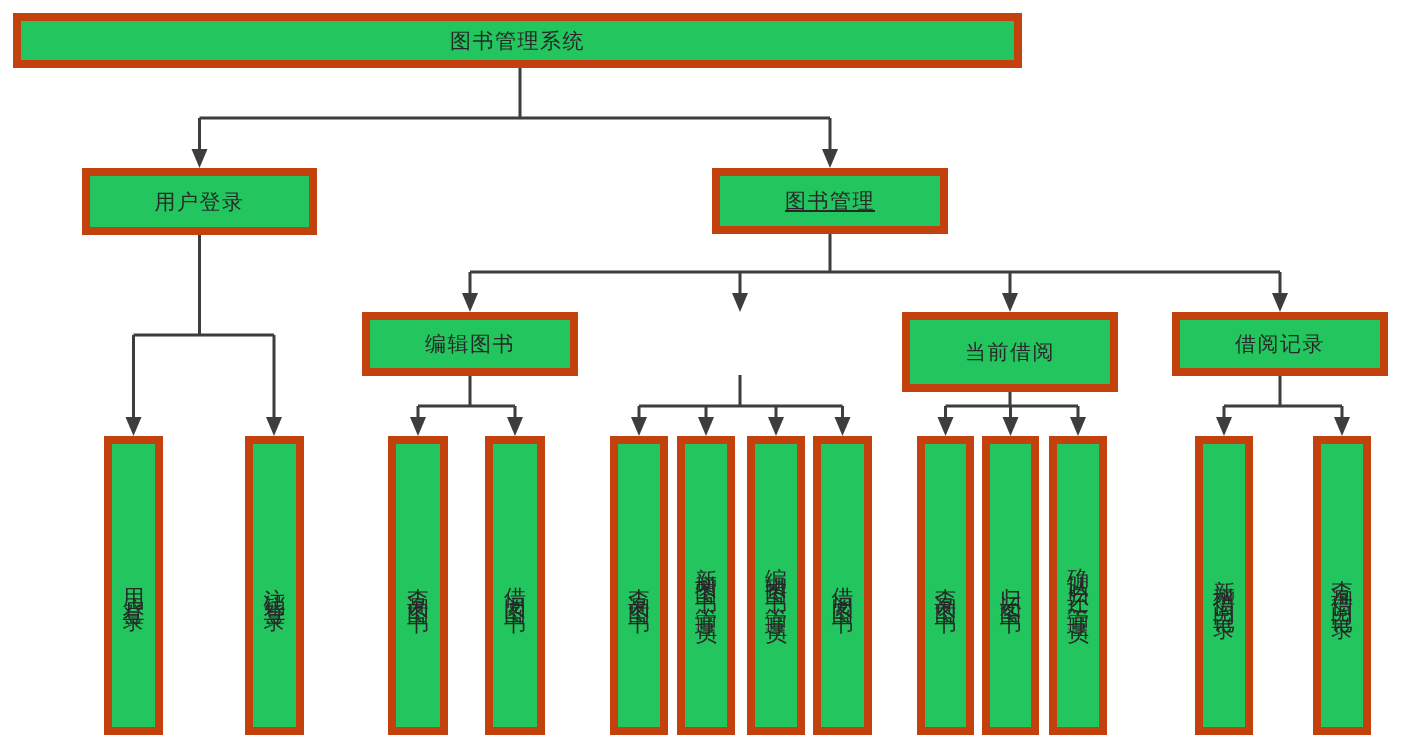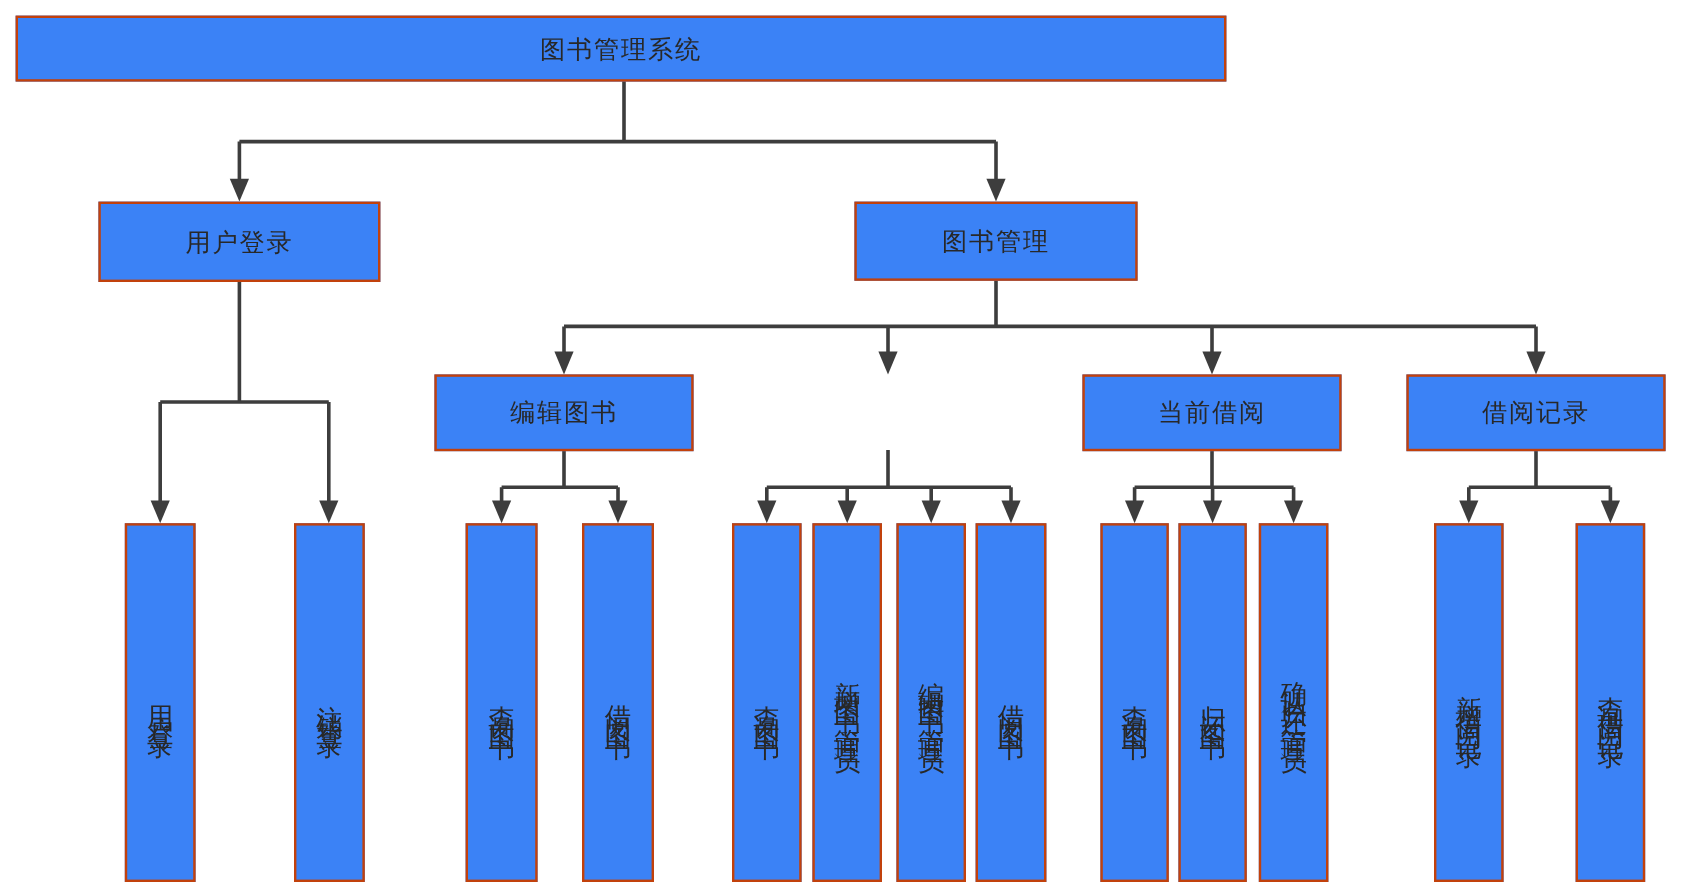--- a/index.html
+++ b/index.html
@@ -3,21 +3,21 @@
 <meta charset="utf-8">
 <style>
   html,body { margin:0; padding:0; background:#ffffff; }
   .stage {
     position:relative; width:1405px; height:747px; background:#ffffff;
     font-family:"Liberation Sans", sans-serif; overflow:hidden;
   }
   .connectors { position:absolute; left:0; top:0; pointer-events:none; }
   .node {
     position:absolute; box-sizing:border-box;
-    border:2px solid #c2410c; background:#3b82f6;
+    border:8px solid #c2410c; background:#22c55e;
     display:flex; align-items:center; justify-content:center;
     color:#282828;
   }
   .h-node { font-size:21px; letter-spacing:1.5px; }
   .v-node span {
     writing-mode:vertical-rl; text-orientation:mixed;
     font-size:22px; line-height:1; letter-spacing:8px;
     color:#282828; display:block;
   }
   .watermark {
@@ -68,24 +68,24 @@
       <polygon points="937.5,417 953.5,417 945.5,436" fill="#3d3d3d"></polygon>
       <polygon points="1002.5,417 1018.5,417 1010.5,436" fill="#3d3d3d"></polygon>
       <polygon points="1070,417 1086,417 1078,436" fill="#3d3d3d"></polygon>
       <polygon points="1216,417 1232,417 1224,436" fill="#3d3d3d"></polygon>
       <polygon points="1334,417 1350,417 1342,436" fill="#3d3d3d"></polygon>
     </svg>
 
   <div class="node h-node" style="left:13px; top:13px; width:1009px; height:55px;">图书管理系统</div>
 
   <div class="node h-node" style="left:82px; top:168px; width:235px; height:67px;">用户登录</div>
-  <div class="node h-node" style="left:712px; top:168px; width:236px; height:66px;">图书管理</div>
+  <div class="node h-node" style="left:712px; top:168px; width:236px; height:66px;text-decoration:underline;">图书管理</div>
 
   <div class="node h-node" style="left:362px; top:312px; width:216px; height:64px;">编辑图书</div>
-  <div class="node h-node" style="left:902px; top:312px; width:216px; height:64px;">当前借阅</div>
+  <div class="node h-node" style="left:902px; top:312px; width:216px; height:80px;">当前借阅</div>
   <div class="node h-node" style="left:1172px; top:312px; width:216px; height:64px;">借阅记录</div>
 
   <div class="node v-node" style="left:104px; top:436px; width:59px; height:299px;">
     <span>用户登录</span>
   </div>
   <div class="node v-node" style="left:245px; top:436px; width:59px; height:299px;">
     <span>注销登录</span>
   </div>
 
   <div class="node v-node" style="left:388px; top:436px; width:60px; height:299px;">

